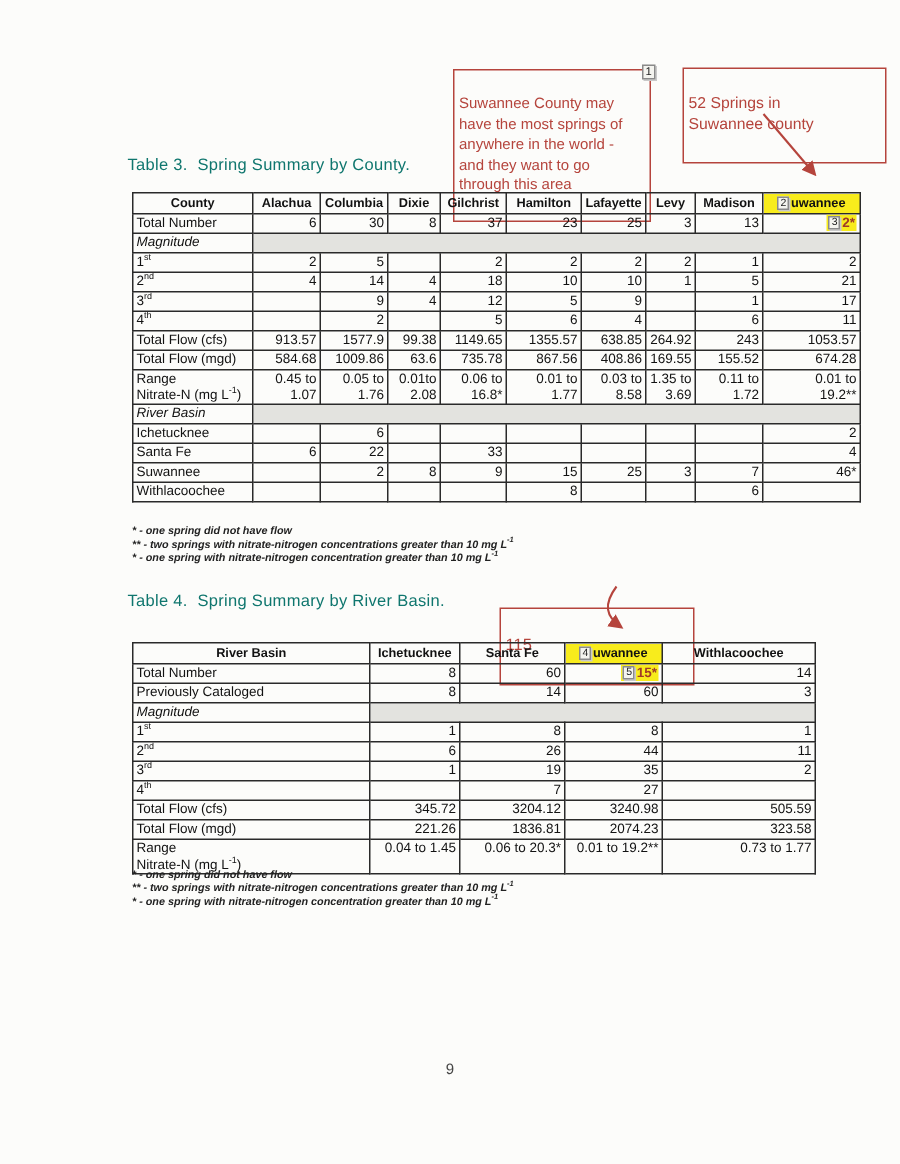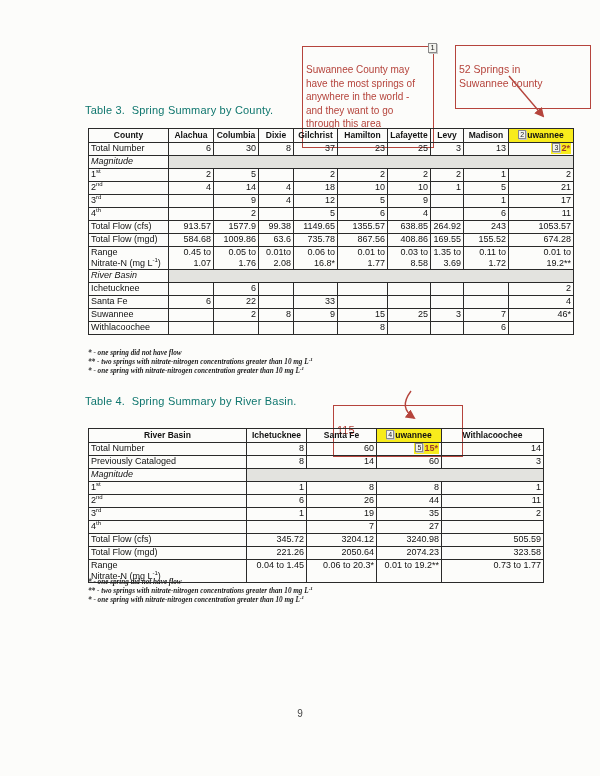--- a/index.html
+++ b/index.html
@@ -36,21 +36,21 @@
 
   .note{position:absolute;border:1.5px solid #b5443c;color:#b5443c;
         padding:16px 3px;font-size:10px;line-height:13.5px;background:transparent;}
   #note1{left:302px;top:46px;width:124px;height:68px;}
   #note2{left:455px;top:45px;width:128px;height:30px;font-size:10.5px;line-height:14px;}
   #note3{left:333px;top:369px;width:122px;height:18px;font-size:11px;line-height:16px;margin-top:36px;}
   #marker1{position:absolute;left:428px;top:43px;width:9px;height:10px;
            font-size:7.5px;line-height:8px;}
 
   .footnotes{position:absolute;left:88px;font-size:7.2px;font-weight:bold;
-             font-style:italic;line-height:9px;color:#222;font-family:Liberation Serif, serif;}
+             font-style:italic;line-height:9px;color:#222;}
   #fn3{top:349px;}
   #fn4{top:578px;}
   .footnotes sup{font-size:5px;}
 
   .pagenum{position:absolute;left:0;right:0;top:708px;text-align:center;
            font-size:10px;color:#444;}
 
   svg.arrows{position:absolute;left:0;top:0;width:600px;height:776px;pointer-events:none;}
 </style>
 </head>
@@ -331,21 +331,21 @@
         <tr>
           <th class="rowlabel">Total Flow (cfs)</th>
           <td class="num">345.72</td>
           <td class="num">3204.12</td>
           <td class="num">3240.98</td>
           <td class="num">505.59</td>
         </tr>
         <tr>
           <th class="rowlabel">Total Flow (mgd)</th>
           <td class="num">221.26</td>
-          <td class="num">2050.64</td>
+          <td class="num">1836.81</td>
           <td class="num">2074.23</td>
           <td class="num">323.58</td>
         </tr>
         <tr>
           <th class="rowlabel">Range<br>Nitrate-N (mg L<sup>-1</sup>)</th>
           <td class="num">0.04 to 1.45</td>
           <td class="num">0.06 to 20.3*</td>
           <td class="num">0.01 to 19.2**</td>
           <td class="num">0.73 to 1.77</td>
         </tr>

